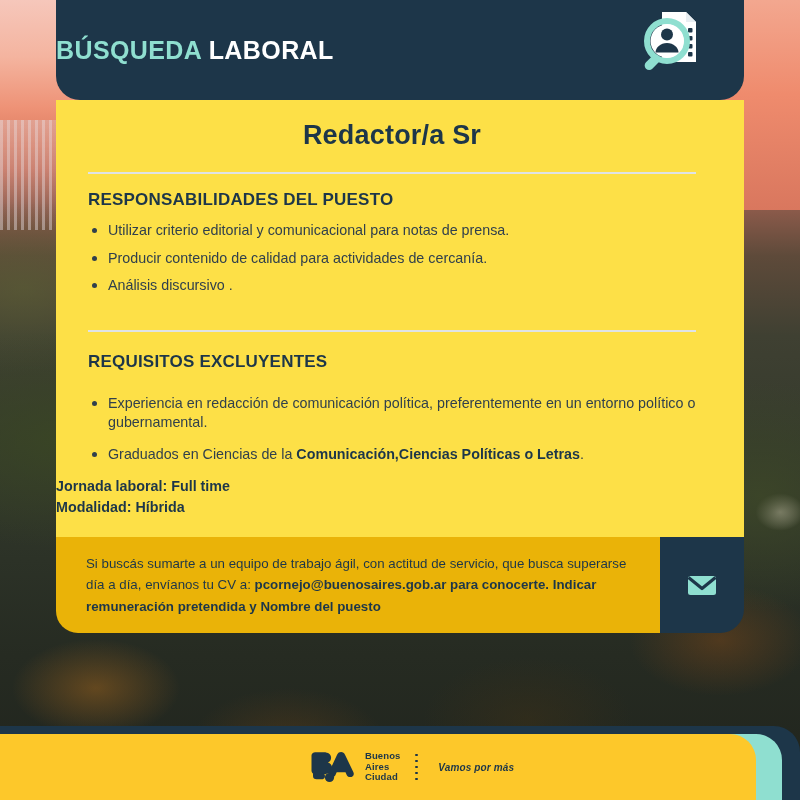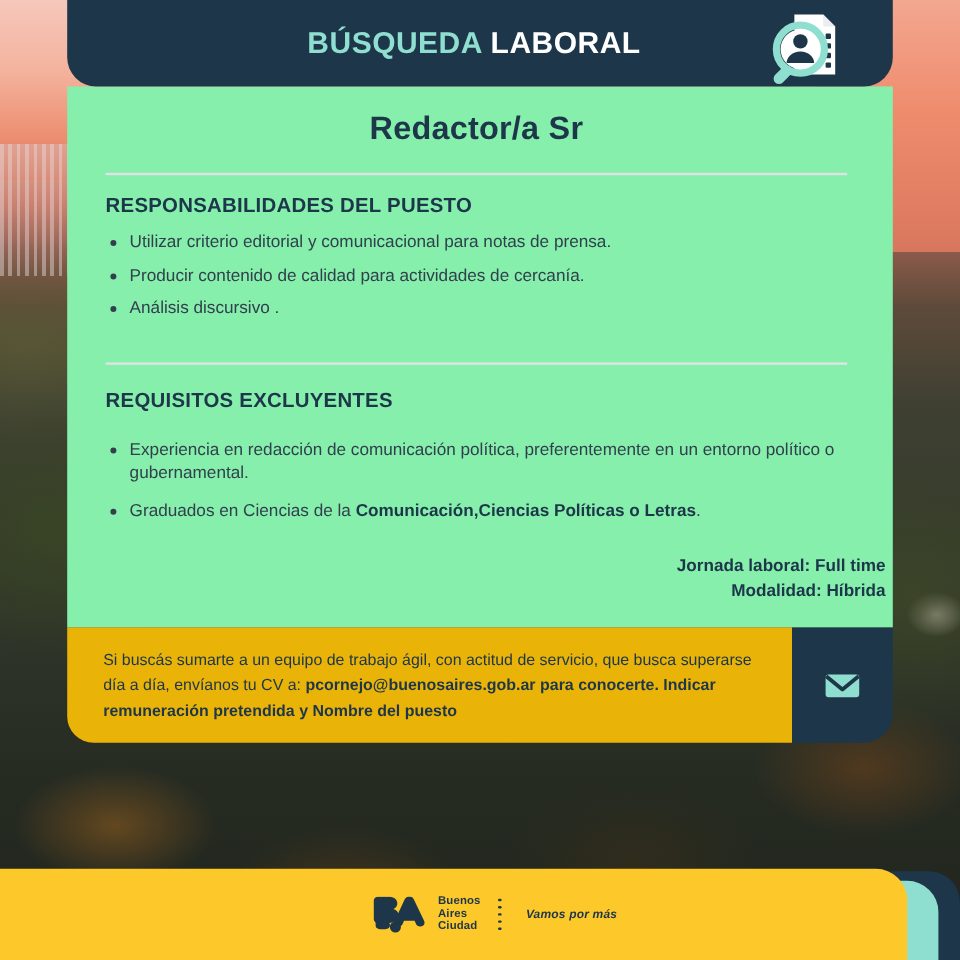--- a/index.html
+++ b/index.html
@@ -54,21 +54,21 @@
     position:absolute; left:0; right:0; bottom:0; height:74px;
     background:#1d3649;
     border-top-right-radius:26px;
   }
   #layer-teal {
     position:absolute; left:0; width:782px; bottom:0; height:66px;
     background:#8fdfd0;
     border-top-right-radius:26px;
   }
   #footer-bar {
-    position:absolute; left:0; width:756px; bottom:0; height:76px;
+    position:absolute; left:0; width:756px; bottom:0; height:66px;
     background:#fdc82a;
     border-top-right-radius:26px;
     display:flex; align-items:center;
   }
 
   
   .logo-wrap {
     display:flex; align-items:center; gap:9px;
     margin-left:310px;
   }
@@ -88,39 +88,39 @@
     font-size:10px; font-weight:bold; color:#1d3649;
     font-style:italic; letter-spacing:.15px;
   }
 
   
   #card {
     position:absolute; left:56px; top:0; width:688px;
   }
   #header-band {
     position:relative;
-    height:72px; background:#1d3649;
+    height:100px; background:#1d3649;
     border-bottom-left-radius:24px; border-bottom-right-radius:24px;
-    display:flex; align-items:center; justify-content:center;padding-left:20px;
+    display:flex; align-items:center; justify-content:flex-start;
   }
   #header-title {
     font-size:25px; font-weight:bold; letter-spacing:.4px;
     white-space:nowrap; margin-right:30px;
   }
   #header-title .t1 { color:#8fdfd0; }
   #header-title .t2 { color:#ffffff; }
 
   #header-icon {
     position:absolute; right:34px; top:6px;
     width:72px; height:72px;
   }
 
   #card-body {
-    background:#86efac;
-    padding:16px 6px 0 0;
+    background:#fde047;
+    padding:16px 16px 0 0;
   }
 
   #job-title {
     text-align:center; font-size:27px; font-weight:bold;
     color:#1d3649; letter-spacing:.2px; margin-top:4px;
   }
   #job-dept {
     text-align:center; font-size:15.5px; color:#2b3a47;
     margin-top:11px;
   }
@@ -146,21 +146,21 @@
   }
   ul.bullets li:before {
     content:""; position:absolute; left:4px; top:7px;
     width:5px; height:5px; border-radius:50%; background:#31404c;
   }
   .section.requisitos ul.bullets li { margin-bottom:12px; font-size:14.3px; }
   ul.bullets b { color:#1d3649; font-weight:bold; }
   ul.bullets .red { color:#ee1c25; font-weight:bold; }
 
   #terms {
-    text-align:right; margin-top:26px; padding-bottom:20px;
+    text-align:left; margin-top:12px; padding-bottom:20px;
     font-size:14.3px; font-weight:bold; color:#1d3649; line-height:1.42;
   }
 
   
   #contact-strip {
     position:relative;
     display:flex; align-items:stretch;
   }
   #contact-box {
     flex:1; background:#eab308;

